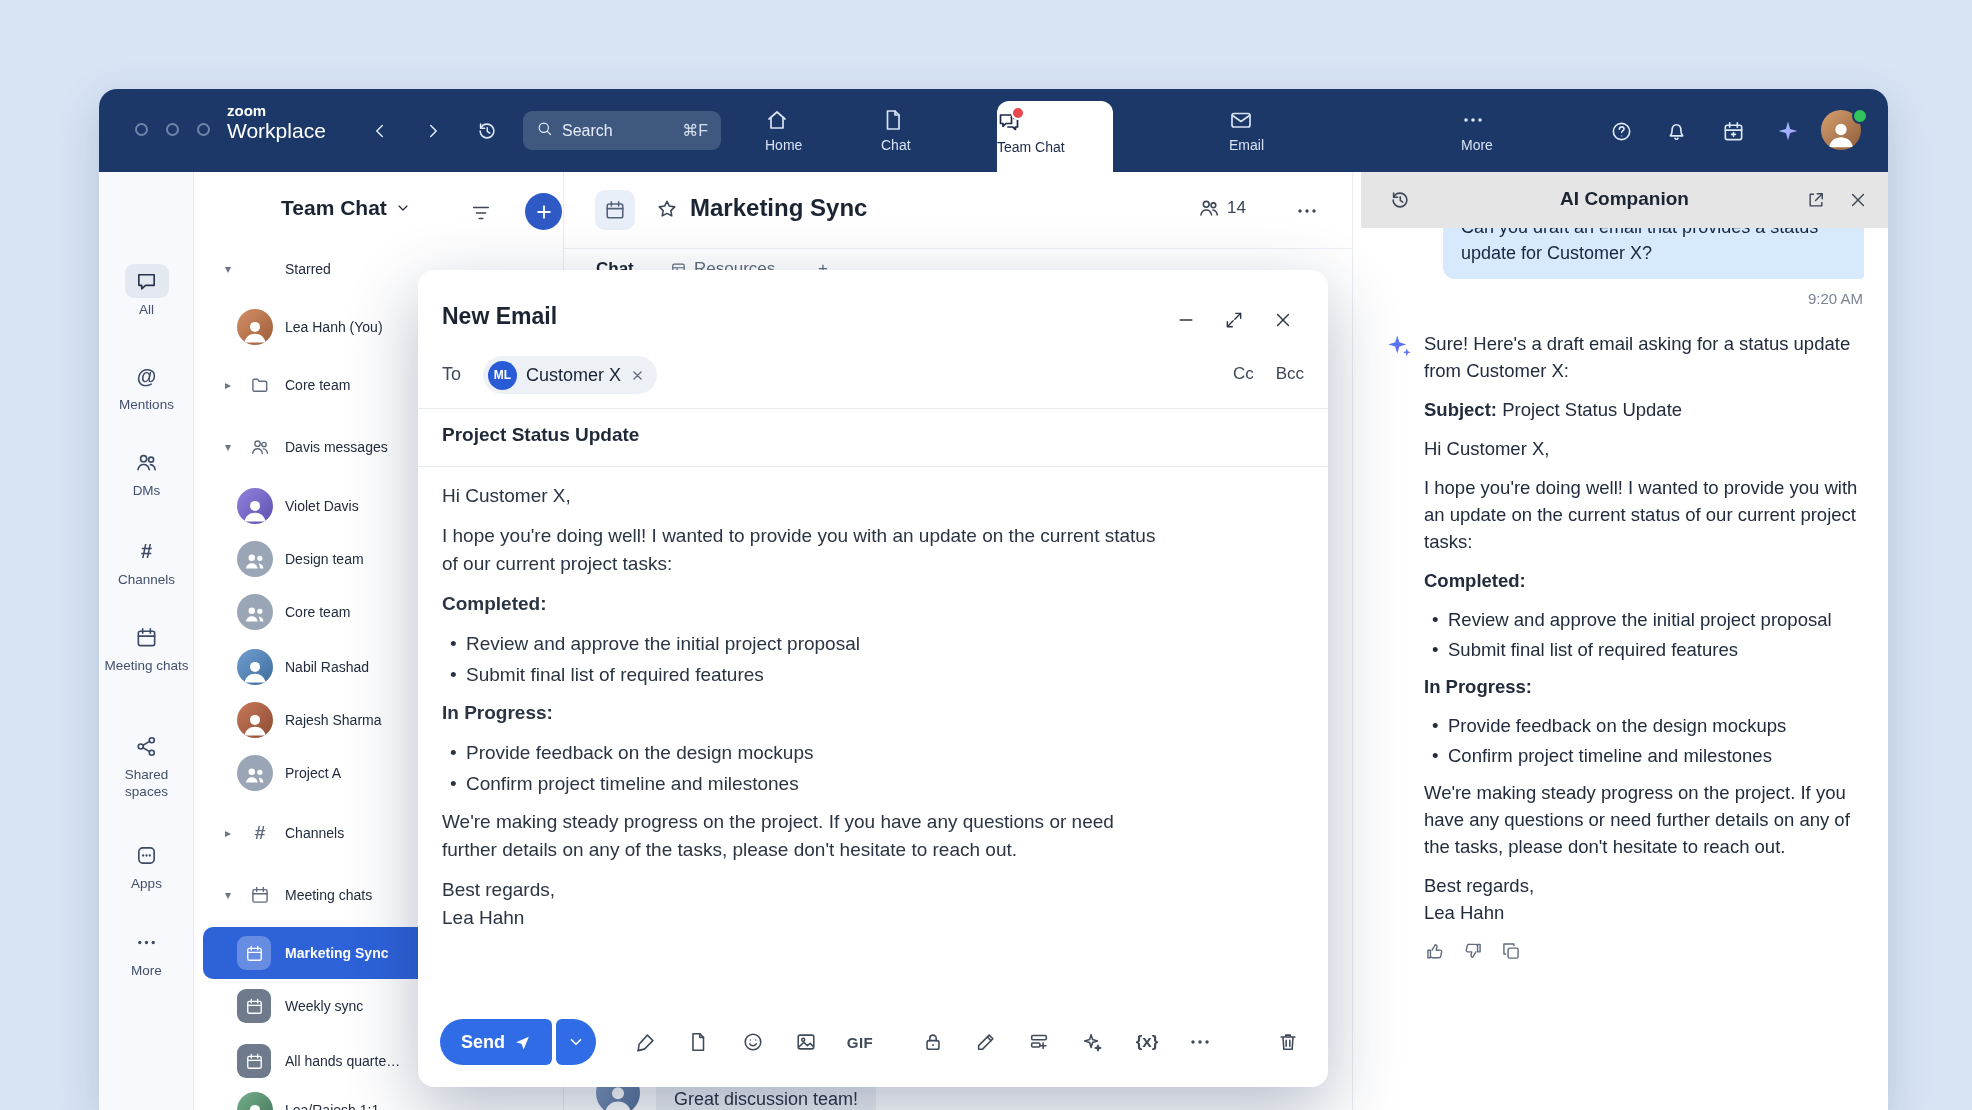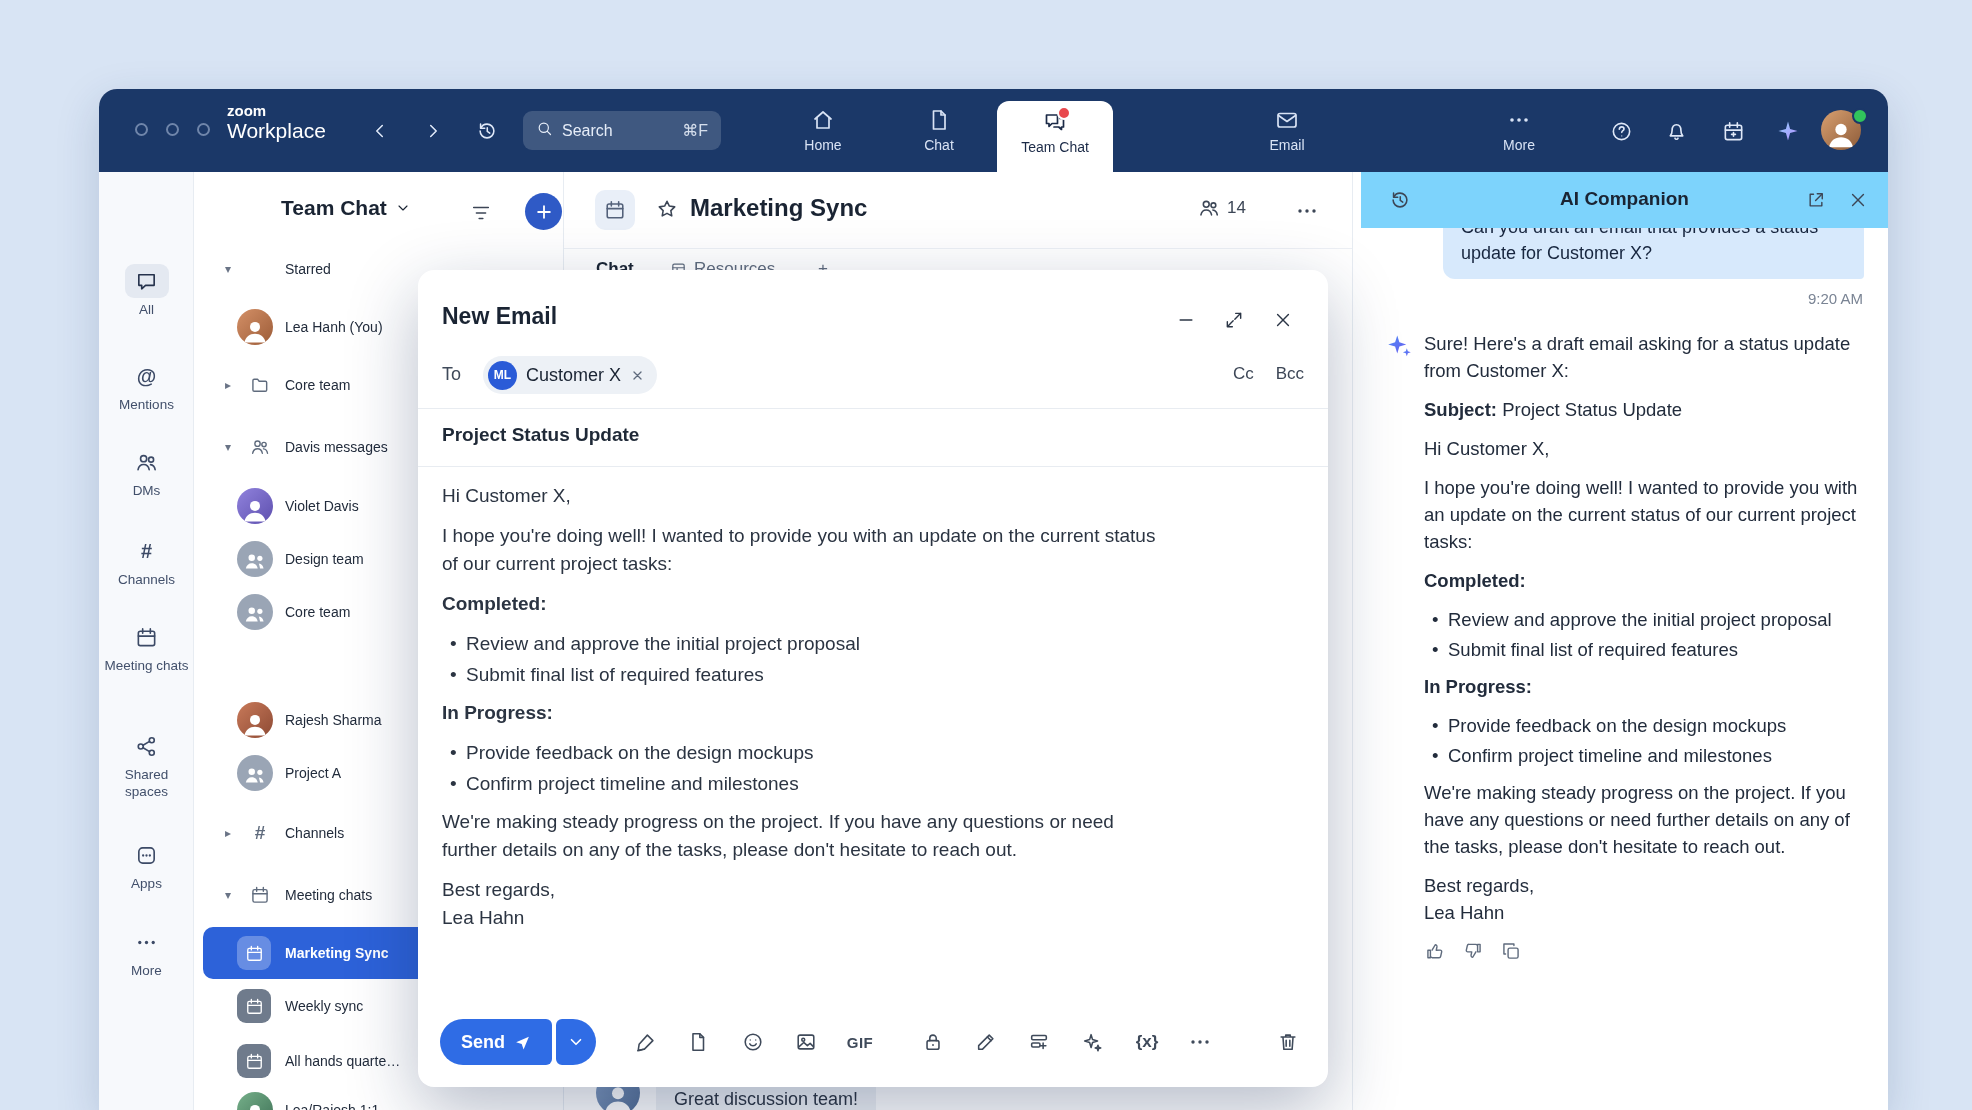--- a/index.html
+++ b/index.html
@@ -10,21 +10,21 @@
 
   
   .topbar{position:absolute;left:0;top:0;right:0;height:83px;background:#1b3868}
   .dot{position:absolute;top:34px;width:13px;height:13px;border-radius:50%;border:2px solid rgba(180,196,224,.55);box-sizing:border-box}
   .logo{position:absolute;left:128px;top:13px;color:#fff;line-height:1.15}
   .logo-zoom{font-size:15px;font-weight:700}
   .logo-wp{font-size:21px;font-weight:500}
   .tbbtn{position:absolute;top:29px;width:26px;height:26px;display:flex;align-items:center;justify-content:center;color:#dfe8f8}
   .search{position:absolute;left:424px;top:22px;width:198px;height:39px;border-radius:9px;background:rgba(255,255,255,.16);display:flex;align-items:center;padding:0 13px;gap:9px;color:#e6edf8;font-size:16px;box-sizing:border-box}
   .search .kbd{margin-left:auto;opacity:.9}
-  .tab{position:absolute;top:0;height:83px;width:116px;display:flex;flex-direction:column;align-items:center;justify-content:center;gap:5px;color:#d9e3f5;font-size:14px;box-sizing:border-box}
+  .tab{position:absolute;top:0;height:83px;width:116px;display:flex;flex-direction:column;align-items:flex-start;justify-content:center;gap:5px;color:#d9e3f5;font-size:14px;box-sizing:border-box}
   .tab.active{top:12px;height:71px;background:#fff;border-radius:12px 12px 0 0;color:#1b2a47;justify-content:flex-start;padding-top:9px}
   .ticon{position:relative;width:24px;height:24px}
   .badge{position:absolute;right:-4px;top:-4px;width:10px;height:10px;border-radius:50%;background:#e8484d;border:2px solid #1b3868}
   .tab.active .badge{border-color:#fff}
   .tb-avatar{position:absolute;left:1722px;top:21px;width:40px;height:40px;border-radius:50%;background:linear-gradient(135deg,#d9a070,#8d5c3a);display:flex;align-items:flex-end;justify-content:center;color:#fff;overflow:hidden}
   .presence{position:absolute;left:1753px;top:19px;width:12px;height:12px;border-radius:50%;background:#31c45c;border:2px solid #1b3868;box-sizing:content-box;z-index:2}
 
   
   .rail{position:absolute;left:0;top:83px;width:95px;bottom:0;background:#f7f9fc;border-right:1px solid #e7ecf2;box-sizing:border-box}
   .rail-item{position:absolute;left:0;width:95px;display:flex;flex-direction:column;align-items:center;gap:4px;color:#42506b;font-size:13.5px;line-height:1.25;text-align:center;box-sizing:border-box;padding:0 5px}
@@ -63,21 +63,21 @@
   .m-members{position:absolute;left:634px;top:25px;display:flex;gap:7px;align-items:center;color:#3c4656;font-size:17px}
   .m-more{position:absolute;left:730px;top:26px;width:26px;height:26px;color:#3c4656;display:flex;align-items:center;justify-content:center}
   .m-tab{position:absolute;top:76px;height:42px;display:flex;align-items:center;gap:7px;font-size:17px;color:#5f6b7d}
   .m-tab.active{color:#1a2433;font-weight:700}
   .m-tab.active:after{content:"";position:absolute;left:-2px;right:-2px;bottom:0;height:3px;border-radius:2px;background:#222c3c}
   .m-msg-avatar{position:absolute;left:32px;top:899px;width:44px;height:44px;border-radius:50%;display:flex;align-items:flex-end;justify-content:center;color:#fff;overflow:hidden;background:linear-gradient(135deg,#8aa4c8,#4f6a92)}
   .m-msg-bubble{position:absolute;left:92px;top:903px;background:#eef1f5;border-radius:12px 12px 12px 4px;padding:14px 18px;font-size:18px;color:#2b3442;white-space:nowrap}
 
   
   .aipanel{position:absolute;left:1253px;top:83px;width:536px;bottom:0;background:#fff;border-left:1px solid #e7ecf2;box-sizing:border-box;overflow:hidden}
-  .ai-header{position:absolute;top:0;left:8px;right:0;height:56px;background:#7dd3fc;z-index:3}
+  .ai-header{position:absolute;top:0;left:8px;right:0;height:56px;background:#e5e5e5;z-index:3}
   .ai-title{position:absolute;left:50%;transform:translateX(-50%);top:16px;font-size:19px;font-weight:700;color:#1a2433;white-space:nowrap}
   .ai-hbtn{position:absolute;top:15px;width:26px;height:26px;color:#3c4656;display:flex;align-items:center;justify-content:center}
   .ai-bubble{position:absolute;left:90px;top:29px;width:421px;background:#d7e9fc;border-radius:12px 12px 4px 12px;padding:13px 18px;font-size:18px;line-height:26px;color:#17263f;z-index:1;box-sizing:border-box}
   .ai-time{position:absolute;right:25px;top:118px;font-size:15px;color:#7a8494;z-index:1}
   .ai-spark{position:absolute;left:33px;top:160px;z-index:1}
   .ai-resp{position:absolute;left:71px;top:158px;width:442px;font-size:18.5px;line-height:27px;color:#222c3c;z-index:1}
   .ai-resp p{margin:0 0 12px}
   .blabel{font-weight:700;margin:0 0 6px}
   .bullets{list-style:none;margin:0 0 10px;padding:0}
   .bullets li{position:relative;padding-left:24px;margin:3px 0}
@@ -390,20 +390,31 @@
             <svg width="26" height="26" viewBox="0 0 24 24" style="margin-bottom:3px">
               <g class="fill" fill="#ffffff">
                 <circle cx="9" cy="9" r="3"></circle>
                 <path d="M3.5 19c.7-3.2 2.7-5 5.5-5s4.8 1.8 5.5 5z"></path>
                 <circle cx="16.5" cy="9.5" r="2.4"></circle>
                 <path d="M15.6 14.3c2.3.4 3.8 2 4.3 4.7h-3.2"></path>
               </g>
             </svg>
           </span>
         <span class="label">Core team</span>
+      </div>
+      <div class="row" style="top:469px">
+        <span class="avatar av3">
+            <svg width="30" height="30" viewBox="0 0 24 24">
+              <g class="fill" fill="#ffffff">
+                <circle cx="12" cy="9.5" r="4"></circle>
+                <path d="M3.5 22c1-4.5 4.2-7 8.5-7s7.5 2.5 8.5 7z"></path>
+              </g>
+            </svg>
+          </span>
+        <span class="label">Nabil Rashad</span>
       </div>
       <div class="row" style="top:522px">
         <span class="avatar av4">
             <svg width="30" height="30" viewBox="0 0 24 24">
               <g class="fill" fill="#ffffff">
                 <circle cx="12" cy="9.5" r="4"></circle>
                 <path d="M3.5 22c1-4.5 4.2-7 8.5-7s7.5 2.5 8.5 7z"></path>
               </g>
             </svg>
           </span>

